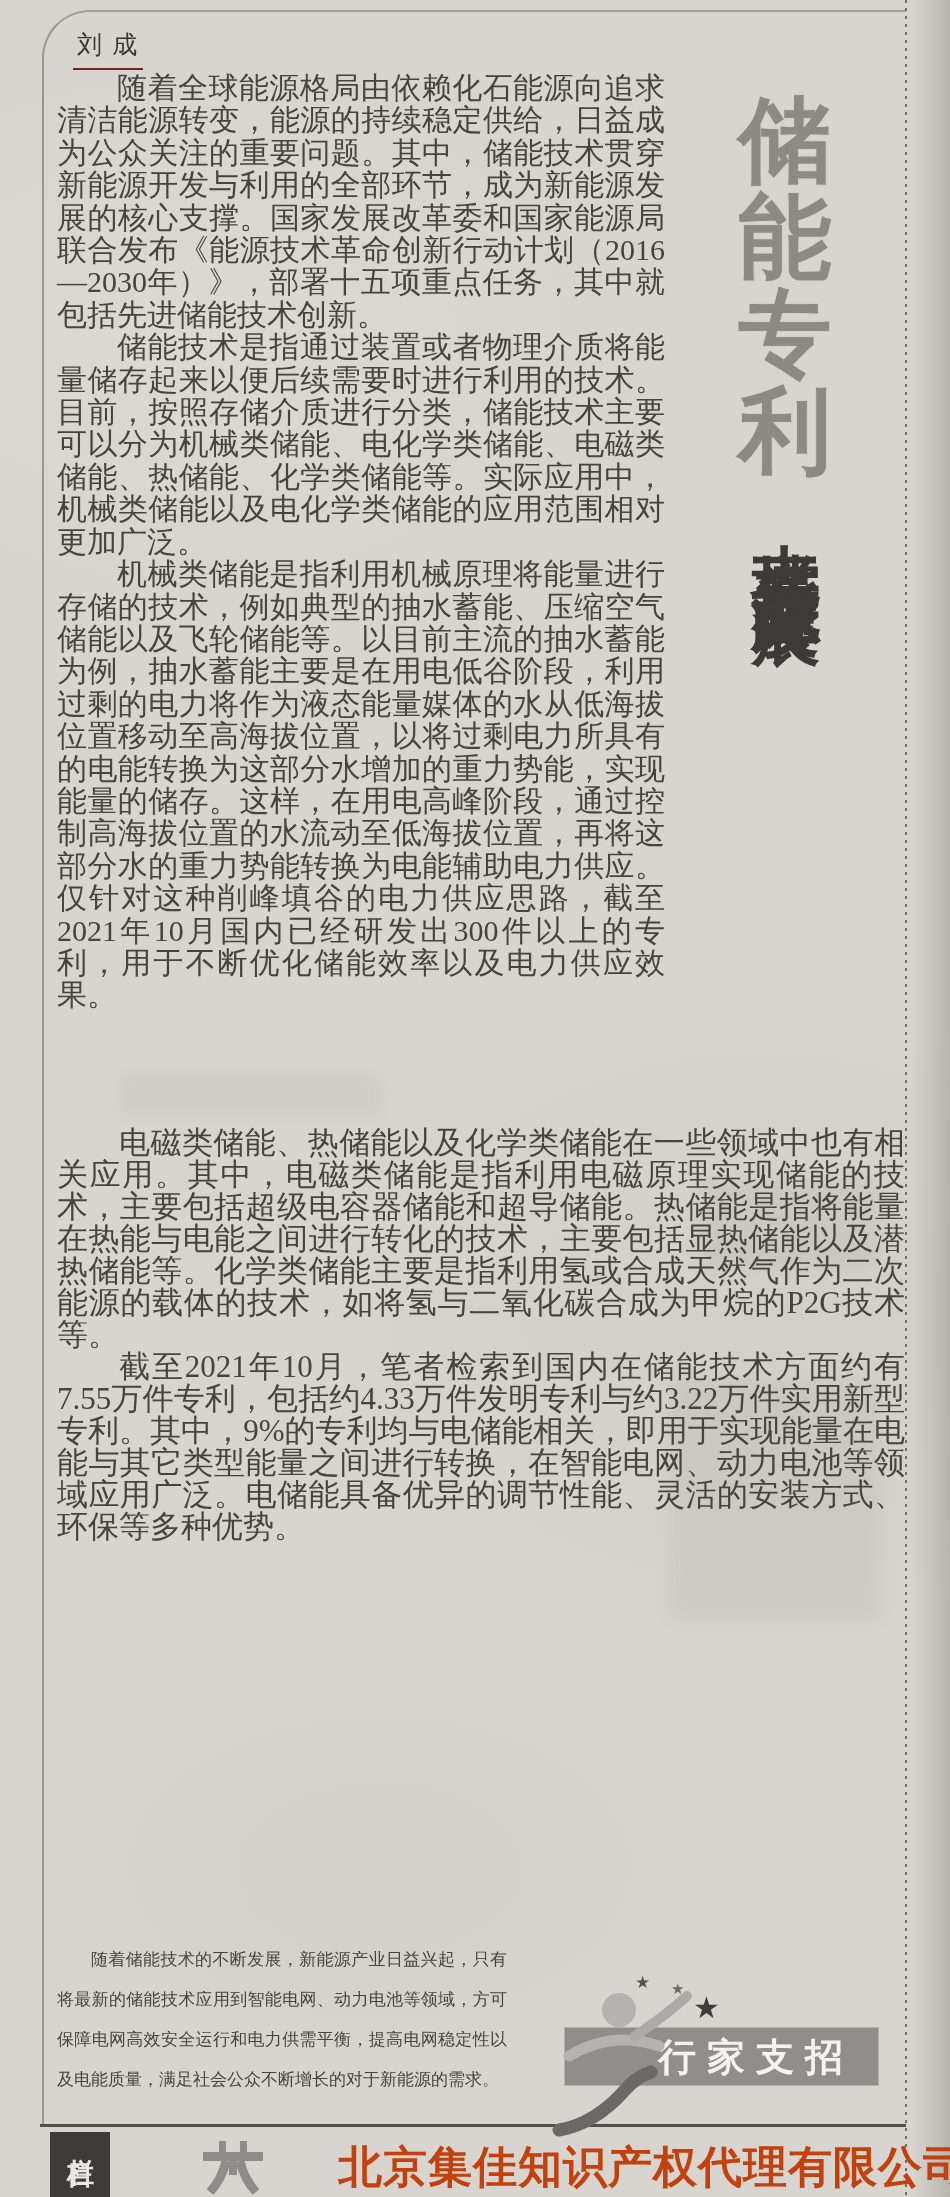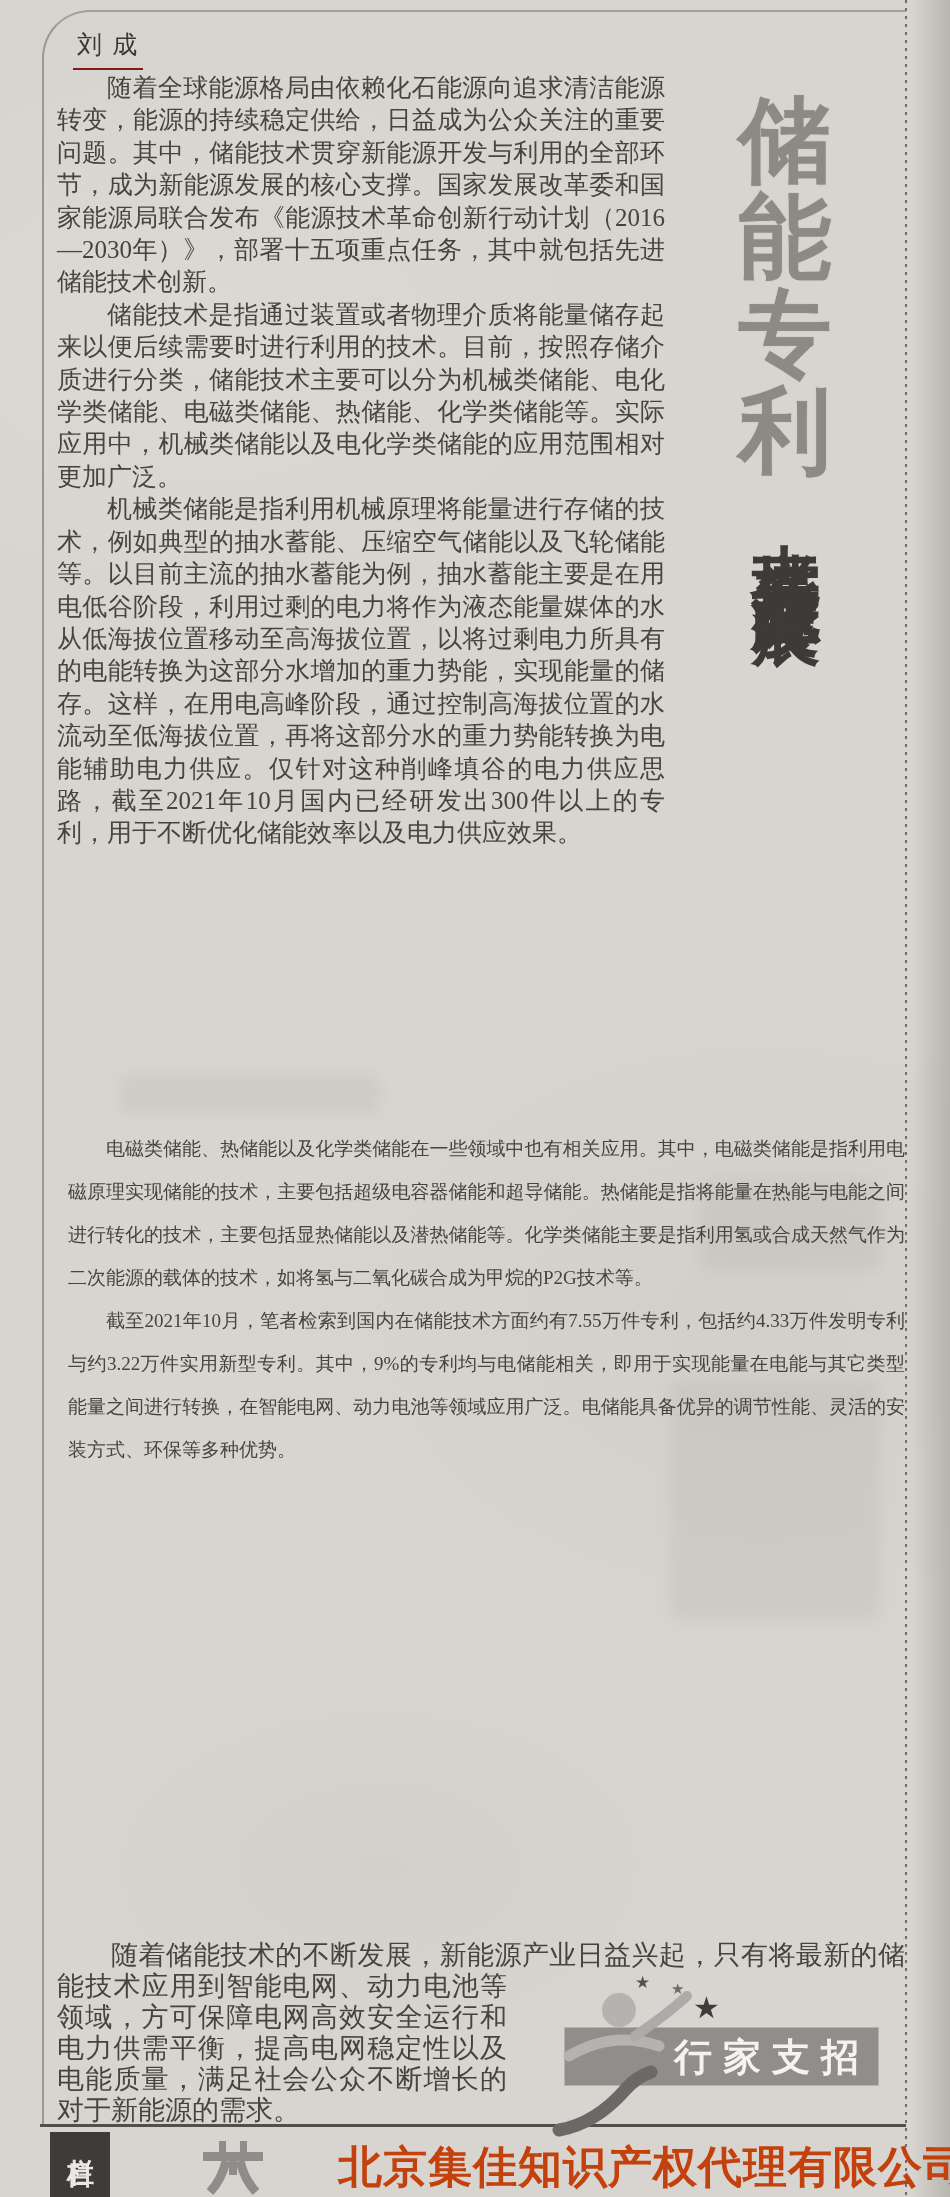--- a/index.html
+++ b/index.html
@@ -32,25 +32,25 @@
     position:absolute;left:73px;top:28px;
     font-size:25px;color:#3a3835;letter-spacing:2px;
     border-bottom:2px solid #7f1d1d;padding:0 4px 7px 4px;
   }
 
   .top-section{position:absolute;left:57px;top:72px;width:848px;display:flex;}
   .col-left{width:608px;}
   .col-right{width:240px;display:flex;flex-direction:column;align-items:center;padding-top:20px;}
 
   p.body-p{
-    margin:0;font-size:25px;line-height:32.4px;text-align:justify;
+    margin:0;font-size:30px;line-height:32.4px;text-align:justify;
     text-indent:2em;color:#46443f;
   }
   .full-section{position:absolute;left:57px;top:1127px;width:848px;}
-  .full-section p.body-p{font-size:19px;line-height:43px;margin-left:11px;}
+  .full-section p.body-p{font-size:31px;line-height:32px;}
 
   .headline-char{
     height:97px;width:100%;display:flex;align-items:center;justify-content:center;
     font-family:"Liberation Sans","DejaVu Sans",sans-serif;
     font-size:93px;font-weight:900;color:#8c8a85;
     text-shadow:0 0 1px rgba(90,88,84,0.5);
   }
   .subtitle-vertical{
     margin-top:8px;
     writing-mode:vertical-rl;text-orientation:upright;
@@ -61,21 +61,21 @@
   .final-section{position:absolute;left:57px;top:1940px;width:848px;}
   .float-spacer{float:right;width:0;height:34px;}
   .badge-float{float:right;clear:right;width:398px;height:150px;position:relative;}
   .badge-rect{
     position:absolute;left:58px;top:54px;width:313px;height:57px;
     background:#908e8a;z-index:1;box-shadow:0 0 0 1px rgba(70,68,64,0.25);
     display:flex;align-items:center;justify-content:flex-end;
   }
   .badge-label{
     font-size:38px;font-weight:900;color:#f4f3f0;
-    letter-spacing:11px;padding-right:8px;line-height:1;
+    letter-spacing:11px;padding-right:24px;line-height:1;
     font-family:"Liberation Serif","DejaVu Serif",serif;
   }
   .badge-art{position:absolute;left:0;top:-8px;z-index:2;overflow:visible;}
 
   .footer-line{position:absolute;left:40px;top:2124px;width:866px;border-top:3px solid #514f4b;}
   .column-label-box{
     position:absolute;left:50px;top:2132px;width:60px;height:65px;
     background:#3e3c39;overflow:hidden;display:flex;justify-content:center;
   }
   .column-label{
@@ -132,21 +132,21 @@
     <svg class="badge-art" width="398" height="170" viewBox="0 0 398 170">
       <text x="128" y="22" font-size="17" fill="#55534f" font-family="DejaVu Sans, sans-serif">★</text>
       <text x="164" y="28" font-size="15" fill="#6e6c68" font-family="DejaVu Sans, sans-serif">★</text>
       <text x="186" y="52" font-size="30" fill="#3f3d3a" font-family="DejaVu Sans, sans-serif">★</text>
       <circle cx="112" cy="44" r="17" fill="#b5b3af"></circle>
       <path d="M 62 90 Q 105 64 152 80" stroke="#b5b3af" stroke-width="11" fill="none" stroke-linecap="round"></path>
       <path d="M 128 70 Q 158 50 180 30" stroke="#adaba7" stroke-width="10" fill="none" stroke-linecap="round"></path>
       <path d="M 52 164 Q 88 158 118 124 Q 129 111 144 106" stroke="#6b6966" stroke-width="13" fill="none" stroke-linecap="round"></path>
     </svg>
   </div>
-  <p class="body-p" style="font-size:27px;line-height:31px;">随着储能技术的不断发展，新能源产业日益兴起，只有将最新的储能技术应用到智能电网、动力电池等领域，方可保障电网高效安全运行和电力供需平衡，提高电网稳定性以及电能质量，满足社会公众不断增长的对于新能源的需求。</p>
+  <p class="body-p" style="font-size:17px;line-height:40px;">随着储能技术的不断发展，新能源产业日益兴起，只有将最新的储能技术应用到智能电网、动力电池等领域，方可保障电网高效安全运行和电力供需平衡，提高电网稳定性以及电能质量，满足社会公众不断增长的对于新能源的需求。</p>
 </div>
 
 <div class="footer-line"></div>
 <div class="column-label-box">
   <div class="column-label">栏目</div>
 </div>
 <svg class="footer-logo" width="76" height="58" viewBox="0 0 76 58">
   <rect x="24" y="3" width="7" height="11" fill="#8f8d89"></rect>
   <rect x="45" y="3" width="7" height="11" fill="#8f8d89"></rect>
   <rect x="8" y="14" width="60" height="9" fill="#8f8d89"></rect>

